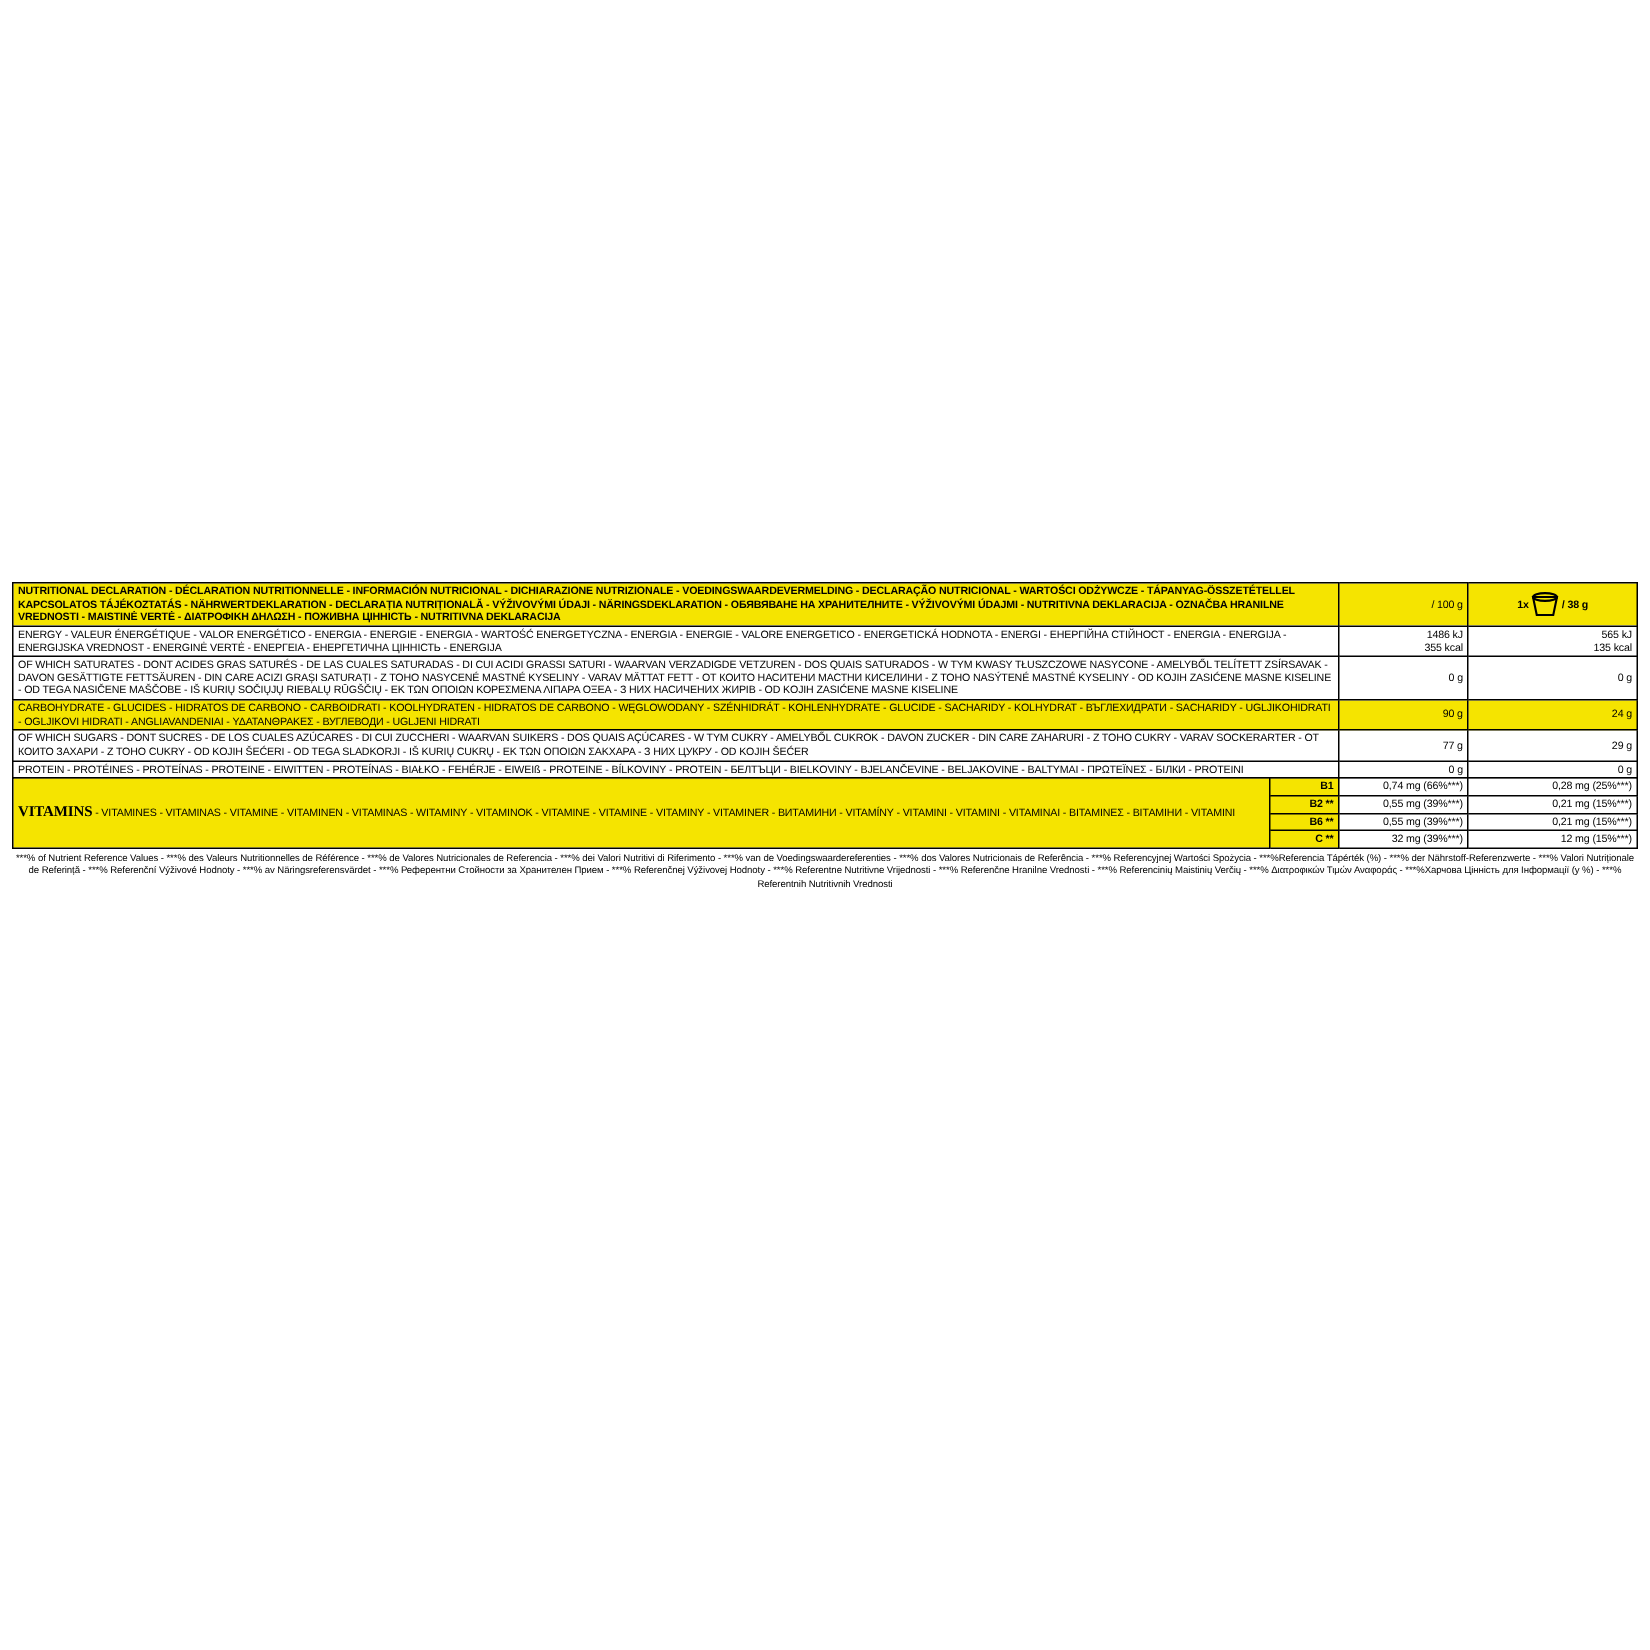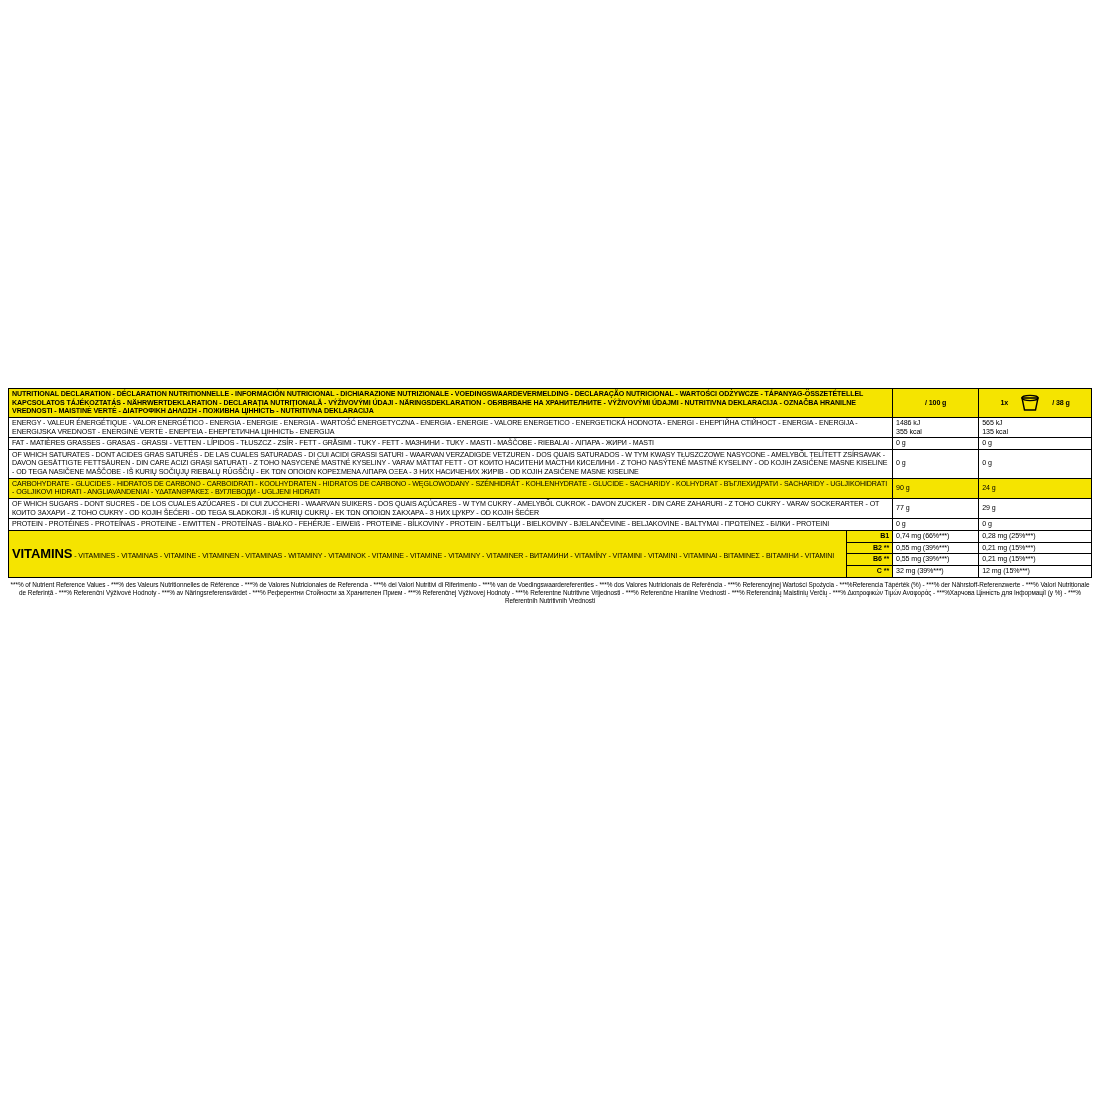--- a/index.html
+++ b/index.html
@@ -39,43 +39,44 @@
   .hdr-langs {
     font-size: 7.4px;
     line-height: 1.3;
     font-weight: bold;
     padding: 3px 4px 3px 6px;
   }
   .col-label { width: 800px; }
   .col-per100 { width: 78px; text-align: center; }
   .col-serv { width: 102px; text-align: center; }
   .nutrient-name { font-weight: normal; }
-  .val { text-align: left; font-size: 7.6px; }
+  .val { text-align: right; font-size: 7.6px; }
   .serving-head {
     text-align: center;
     font-size: 8.4px;
     font-weight: bold;
     padding: 2px;
   }
   .per100-head {
-    text-align: center;
+    text-align: right;
     font-size: 8.6px;
-    font-weight: bold;
+    font-weight: normal;
   }
   .cup-wrap {
     display: flex;
     align-items: center;
     justify-content: center;
-    gap: 11px;
+    gap: 0;
   }
   .cup-svg { display: block; }
   .vit-label {
     font-weight: bold;
-    font-size: 13px;
+    font-size: 10px;
     letter-spacing: -0.1px;
+    font-family: Liberation Serif, serif;
   }
   .vit-sub {
     width: 42px;
     text-align: right;
     font-weight: bold;
     font-size: 7.4px;
     padding-left: 5px;
   }
   .footnote {
     margin-top: 3px;
@@ -116,27 +117,20 @@
       <tr>
         <td class="white">
           <span class="nutrient-name">ENERGY</span><span> - VALEUR ÉNERGÉTIQUE - VALOR ENERGÉTICO - ENERGIA - ENERGIE - ENERGIA - WARTOŚĆ ENERGETYCZNA - ENERGIA - ENERGIE - VALORE ENERGETICO - ENERGETICKÁ HODNOTA - ENERGI - ЕНЕРГІЙНА СТІЙНОСТ - ENERGIA - ENERGIJA - ENERGIJSKA VREDNOST - ENERGINĖ VERTĖ - ΕΝΕΡΓΕΙΑ - ЕНЕРГЕТИЧНА ЦІННІСТЬ - ENERGIJA</span>
         </td>
         <td class="white val" style="white-space:pre-line">1486 kJ
 355 kcal</td>
         <td class="white val" style="white-space:pre-line">565 kJ
 135 kcal</td>
       </tr>
 
-      <tr>
-        <td class="white">
-          <span class="nutrient-name">FAT</span><span> - MATIÈRES GRASSES - GRASAS - GRASSI - VETTEN - LÍPIDOS - TŁUSZCZ - ZSÍR - FETT - GRĂSIMI - TUKY - FETT - МАЗНИНИ - TUKY - MASTI - MAŠČOBE - RIEBALAI - ΛΙΠΑΡΑ - ЖИРИ - MASTI</span>
-        </td>
-        <td class="white val">0 g</td>
-        <td class="white val">0 g</td>
-      </tr>
 
       <tr>
         <td class="white">
           <span class="nutrient-name">OF WHICH SATURATES</span><span> - DONT ACIDES GRAS SATURÉS - DE LAS CUALES SATURADAS - DI CUI ACIDI GRASSI SATURI - WAARVAN VERZADIGDE VETZUREN - DOS QUAIS SATURADOS - W TYM KWASY TŁUSZCZOWE NASYCONE - AMELYBŐL TELÍTETT ZSÍRSAVAK - DAVON GESÄTTIGTE FETTSÄUREN - DIN CARE ACIZI GRAȘI SATURAȚI - Z TOHO NASYCENÉ MASTNÉ KYSELINY - VARAV MÄTTAT FETT - ОТ КОИТО НАСИТЕНИ МАСТНИ КИСЕЛИНИ - Z TOHO NASÝTENÉ MASTNÉ KYSELINY - OD KOJIH ZASIĆENE MASNE KISELINE - OD TEGA NASIČENE MAŠČOBE - IŠ KURIŲ SOČIŲJŲ RIEBALŲ RŪGŠČIŲ - ΕΚ ΤΩΝ ΟΠΟΙΩΝ ΚΟΡΕΣΜΕΝΑ ΛΙΠΑΡΑ ΟΞΕΑ - З НИХ НАСИЧЕНИХ ЖИРІВ - OD KOJIH ZASIĆENE MASNE KISELINE</span>
         </td>
         <td class="white val">0 g</td>
         <td class="white val">0 g</td>
       </tr>
 
       <tr>

